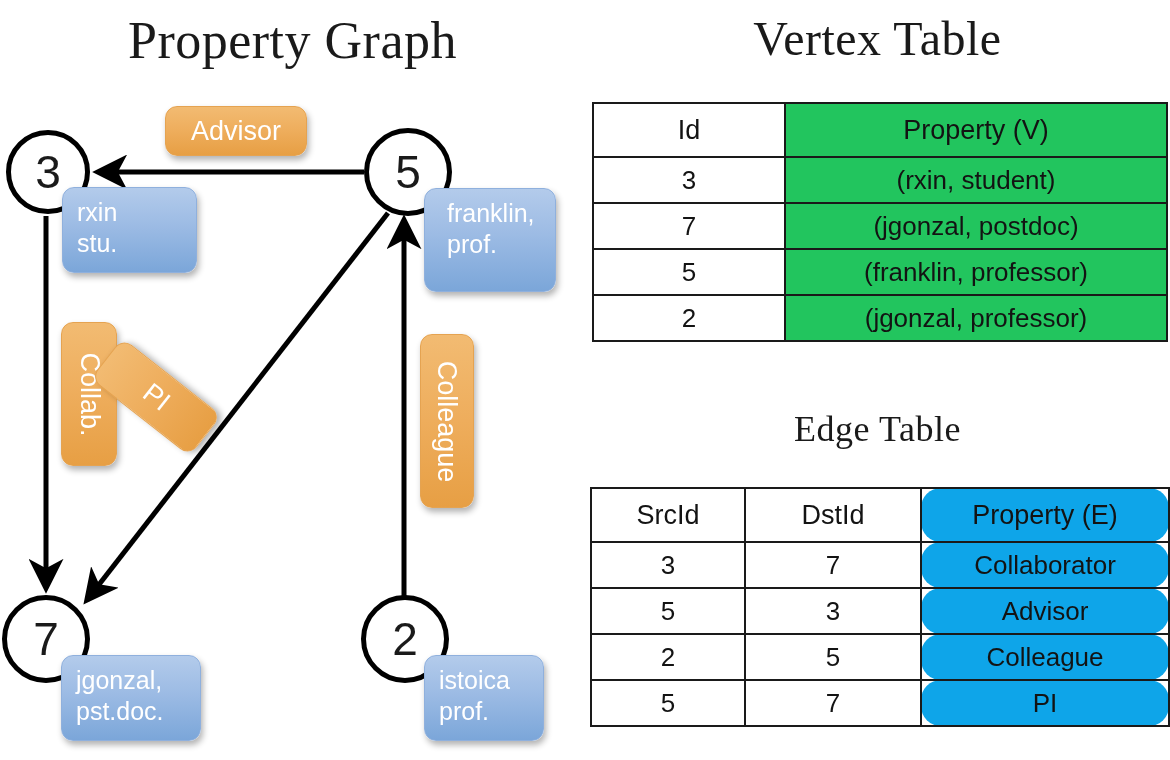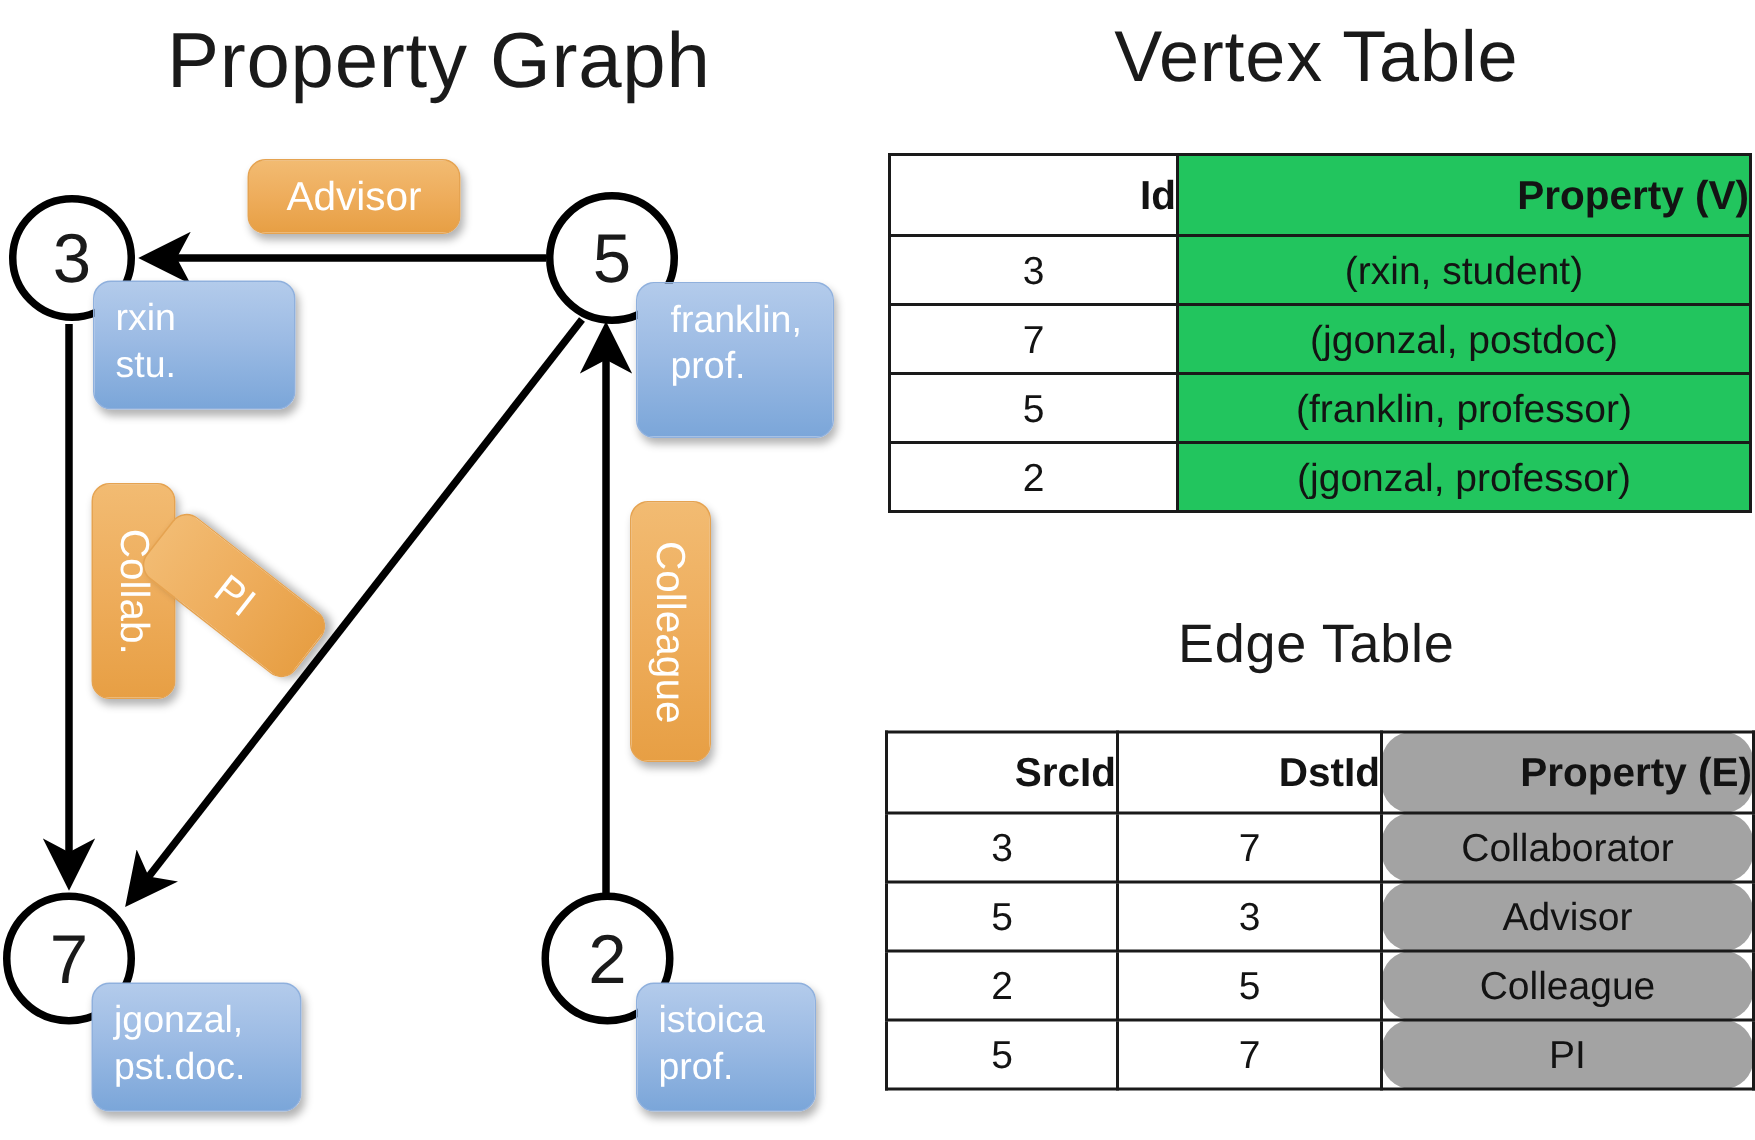--- a/index.html
+++ b/index.html
@@ -12,21 +12,21 @@
     height: 760px;
     position: relative;
     overflow: hidden;
     font-family: "Liberation Sans", sans-serif;
     color: #000000;
   }
 
   
   .title {
     position: absolute;
-    font-family: Liberation Sans, sans-serif;
+    font-family: Liberation Serif, serif;
     font-weight: 300;
     letter-spacing: 0.5px;
     color: #1a1a1a;
     white-space: nowrap;
     text-align: center;
   }
   #title-property-graph {
     left: 0px;
     top: 10px;
     width: 585px;
@@ -135,27 +135,26 @@
     border: 2px solid #1a1a1a;
     text-align: center;
     font-weight: 400;
     font-size: 26px;
     color: #131313;
     padding: 0;
     height: 44px;
     vertical-align: middle;
   }
   .tbl th {
-    font-weight: 700;
+    font-weight: 400;
     font-size: 27px;
     height: 52px;
-    text-align: right;
   }
   .prop-v { background: #22c55e; }
-  .prop-e { background: #a3a3a3; border-radius: 20px; }
+  .prop-e { background: #0ea5e9; border-radius: 20px; }
 
   #vertex-table { left: 592px; top: 102px; width: 574px; }
   #edge-table   { left: 590px; top: 487px; width: 578px; }
 </style>
 </head>
 <body>
 
 <div id="title-property-graph" class="title">Property Graph</div>
 
 <div id="graph-panel">

